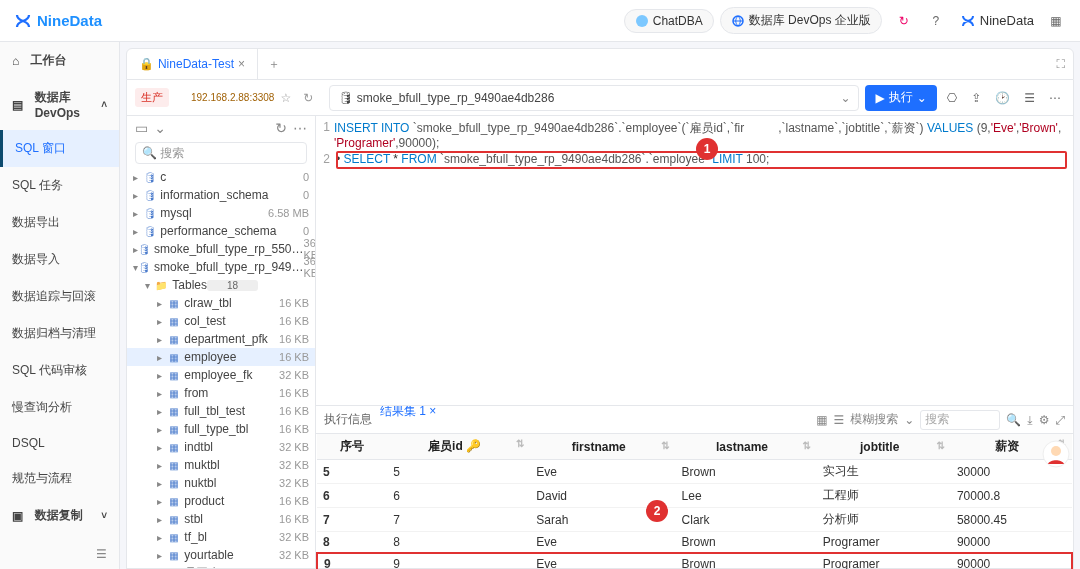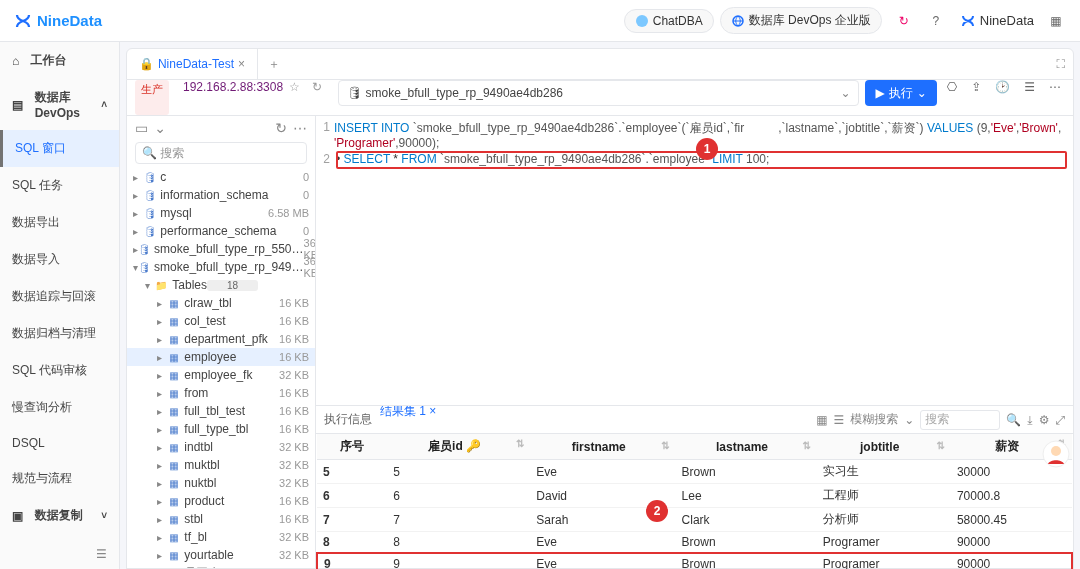--- a/index.html
+++ b/index.html
@@ -7,34 +7,34 @@
 
 .topbar { height:42px; display:flex; align-items:center; padding:0 14px; border-bottom:1px solid #e5e7eb; }
 .logo { display:flex; align-items:center; gap:5px; font-weight:600; font-size:15px; color:#1e90ff; }
 .topspacer { flex:1; }
 .top-btn { display:flex; align-items:center; gap:4px; padding:4px 10px; border:1px solid #e5e7eb; border-radius:14px; margin-left:6px; background:#f8f8f8; cursor:pointer; font-size:12px; }
 .top-icon { width:20px; display:inline-flex; justify-content:center; margin-left:12px; color:#666; cursor:pointer; }
 
 .body { display:flex; height:527px; }
 .leftnav { width:120px; background:#fafafa; border-right:1px solid #e5e7eb; }
 .leftnav .item { display:flex; align-items:center; padding:10px 12px; color:#444; cursor:pointer; }
-.leftnav .item.active { background:#e6f0ff; color:#1e6fff; border-left:3px solid #737373; }
+.leftnav .item.active { background:#e6f0ff; color:#1e6fff; border-left:3px solid #0c4a6e; }
 .leftnav .head { font-weight:600; font-size:12px; display:flex; align-items:center; gap:4px; }
 .leftnav .chev { margin-left:auto; font-size:10px; }
 .main { flex:1; display:flex; flex-direction:column; background:#f5f6fa; padding:6px 6px 0 6px; }
 
 .tabstrip { display:flex; align-items:center; background:#fff; border:1px solid #e5e7eb; border-radius:6px 6px 0 0; height:32px; }
 .tab { display:flex; align-items:center; gap:4px; padding:0 12px; height:100%; border-right:1px solid #e5e7eb; color:#1e6fff; }
 .tab .close { color:#888; }
 .tab-add { padding:0 10px; color:#888; cursor:pointer; }
 .tabs-right { margin-left:auto; padding:0 8px; color:#888; }
 
-.toolbar { display:flex; gap:6px; background:#fff; border:1px solid #e5e7eb; border-top:none; height:36px; padding:0 8px; }
+.toolbar { display:flex; align-items:center; gap:6px; background:#fff; border:1px solid #e5e7eb; border-top:none; height:36px; padding:0 8px; }
 .chip-prod { background:#fdecec; color:#d93025; border-radius:3px; padding:2px 6px; font-size:11px; }
-.conn { font-size:12px; color:#701a75; margin-left:8px; }
+.conn { font-size:10px; color:#a16207; margin-left:16px; }
 .star { margin-left:auto; color:#999; }
 .refresh { color:#999; margin-left:6px; }
 .dbselect { flex:1; margin-left:10px; display:flex; align-items:center; border:1px solid #e5e7eb; border-radius:4px; height:26px; padding:0 8px; color:#444; }
 .dbselect .dd { margin-left:auto; color:#888; }
 .run-btn { background:#1e6fff; color:#fff; border-radius:4px; height:26px; padding:0 10px; display:flex; align-items:center; gap:4px; cursor:pointer; }
 .ico-btn { color:#666; padding:0 4px; cursor:pointer; }
 
 .contentrow { display:flex; flex:1; min-height:0; }
 .tree { width:190px; background:#fff; border:1px solid #e5e7eb; border-top:none; display:flex; flex-direction:column; }
 .tree-tools { display:flex; gap:6px; padding:4px 8px; color:#888; font-size:14px; }

